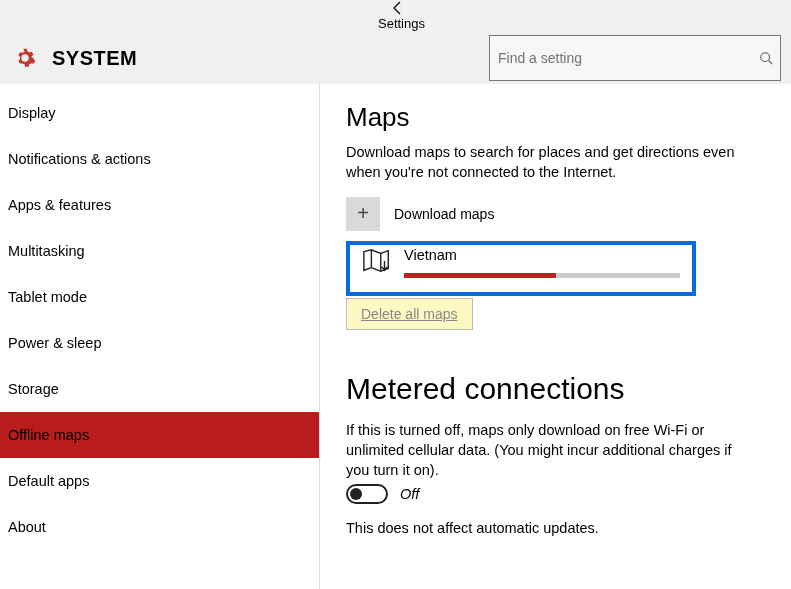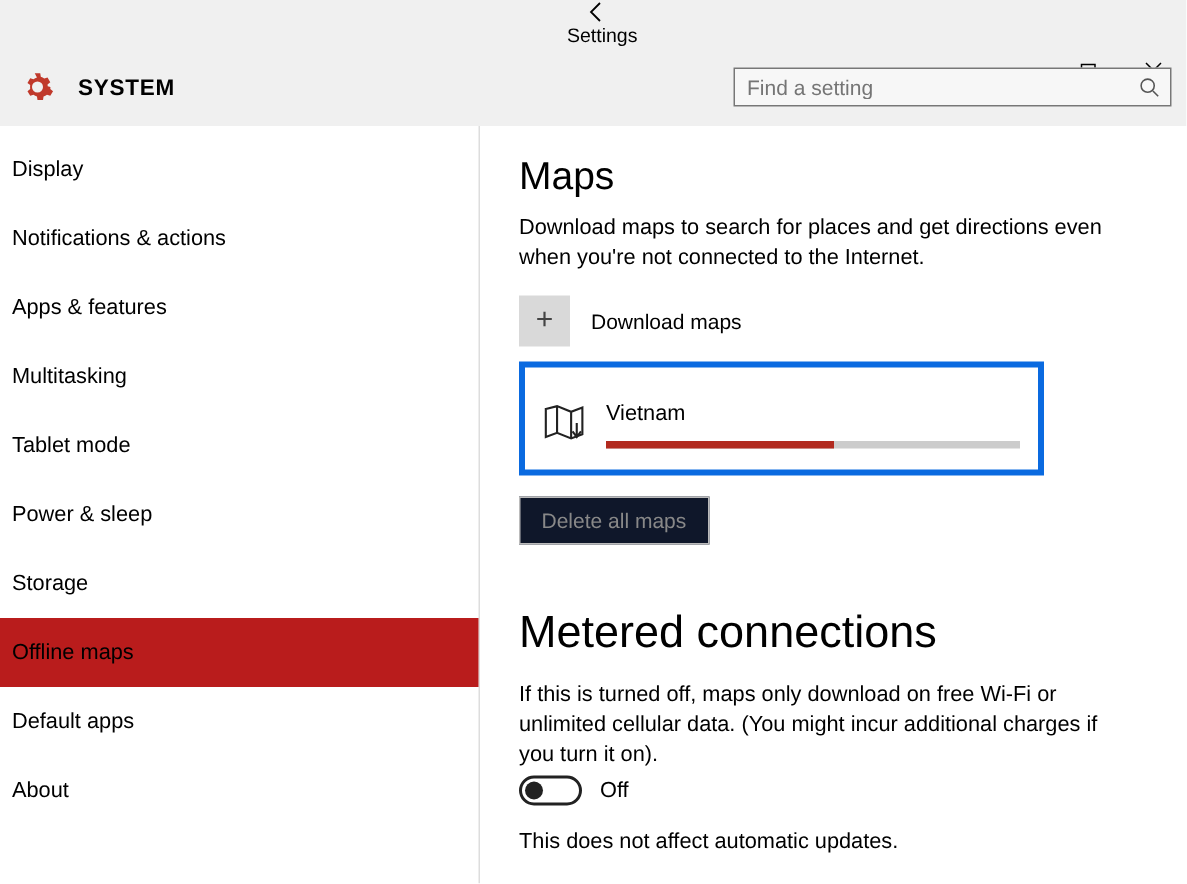--- a/index.html
+++ b/index.html
@@ -46,31 +46,31 @@
     align-items: center;
     padding: 0 10px;
   }
   .gear {
     width: 22px; height: 22px;
     color: #c0392b;
     margin-right: 16px;
     margin-left: 4px;
   }
   .header-title {
-    font-size: 15px;
+    font-size: 20px;
     font-weight: 600;
     letter-spacing: 0.5px;
   }
   .search-wrap {
     margin-left: auto;
     position: relative;
   }
   .search {
     width: 292px;
-    height: 26px;
+    height: 46px;
     border: 1px solid #777;
     background: #f7f7f7;
     padding: 0 34px 0 8px;
     font-size: 14px;
     color: #0369a1;
     outline: none;
   }
   .search-icon {
     position: absolute;
     right: 8px; top: 50%; transform: translateY(-50%);
@@ -121,23 +121,23 @@
   .plus-box {
     width: 34px; height: 34px;
     background: #d9d9d9;
     display: flex; align-items: center; justify-content: center;
     font-size: 20px;
     color: #444;
     margin-right: 14px;
   }
   .highlight-box {
     border: 4px solid #0a6ae0;
-    padding: 23px 12px 14px 12px;
+    padding: 2px 12px 14px 12px;
     width: 350px;
-    margin-bottom: 14px;
+    margin-bottom: 2px;
   }
   .map-item {
     display: flex;
     align-items: flex-start;
   }
   .map-icon {
     width: 30px; height: 28px;
     margin-right: 12px;
     flex-shrink: 0;
   }
@@ -150,27 +150,28 @@
     width: 100%;
     height: 5px;
     background: #ccc;
   }
   .progress-fill {
     height: 100%;
     background: #b22a1f;
   }
   .delete-btn {
     border: 1px solid #bbb;
-    background: #0f172a;
+    background: #fef9c3;
     color: #888;
     height: 32px;
     padding: 0 14px;
     font-size: 14px;
     cursor: default;
     margin-bottom: 42px;
+    text-decoration: underline;
   }
   h2.section-title {
     font-weight: 400;
     font-size: 30px;
     margin-bottom: 14px;
   }
   .metered-desc {
     font-size: 14.5px;
     line-height: 1.4;
     margin-bottom: 4px;
@@ -189,21 +190,21 @@
     margin-right: 12px;
     cursor: pointer;
   }
   .toggle-knob {
     width: 12px; height: 12px;
     background: #222;
     border-radius: 50%;
     position: absolute;
     left: 2px; top: 2px;
   }
-  .toggle-label { font-size: 14.5px; }
+  .toggle-label { font-size: 14.5px; font-style: italic; }
   .note {
     font-size: 14.5px;
   }
 </style>
 </head>
 <body>
 
 <div class="titlebar">
   <div class="back">
     <svg width="16" height="16" viewBox="0 0 16 16">

